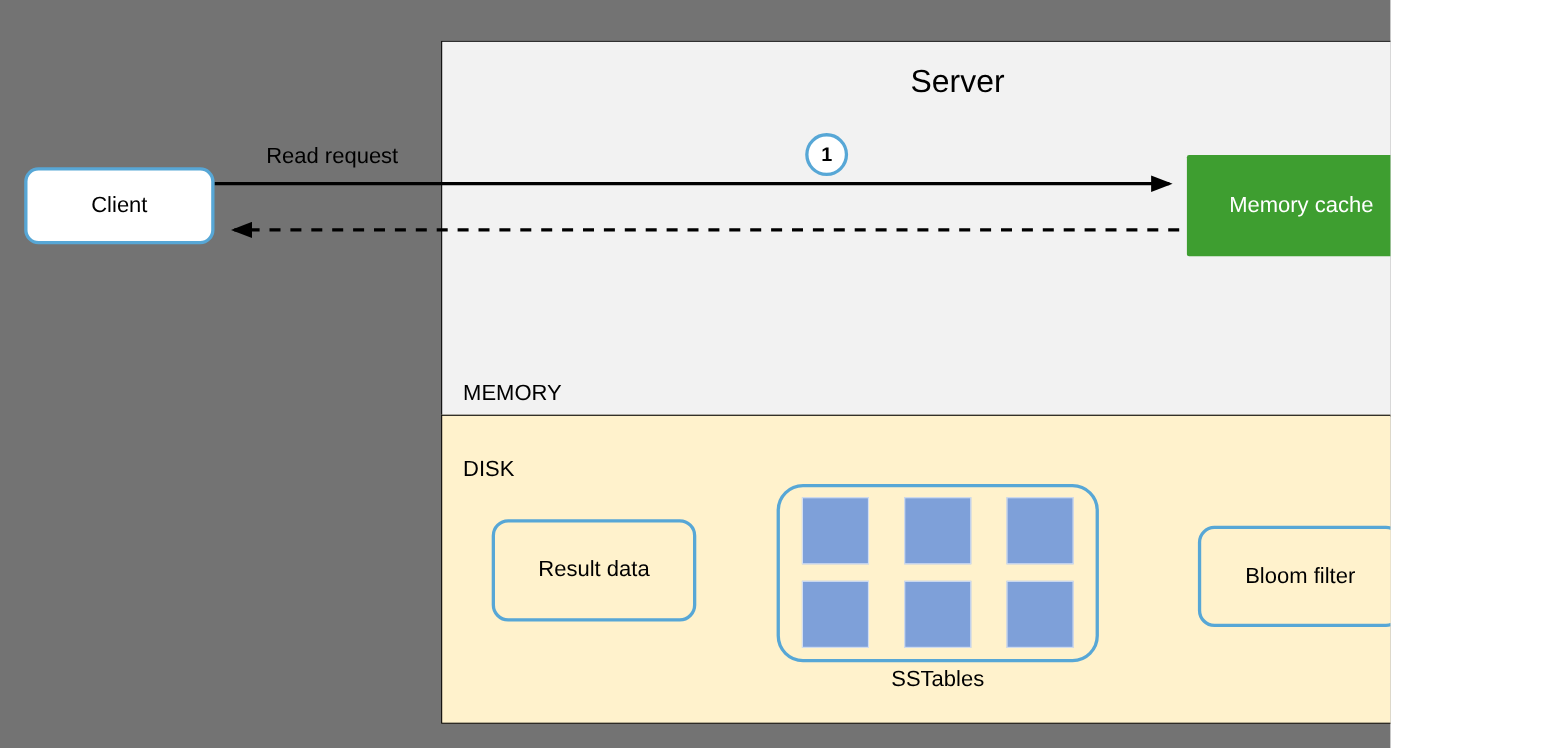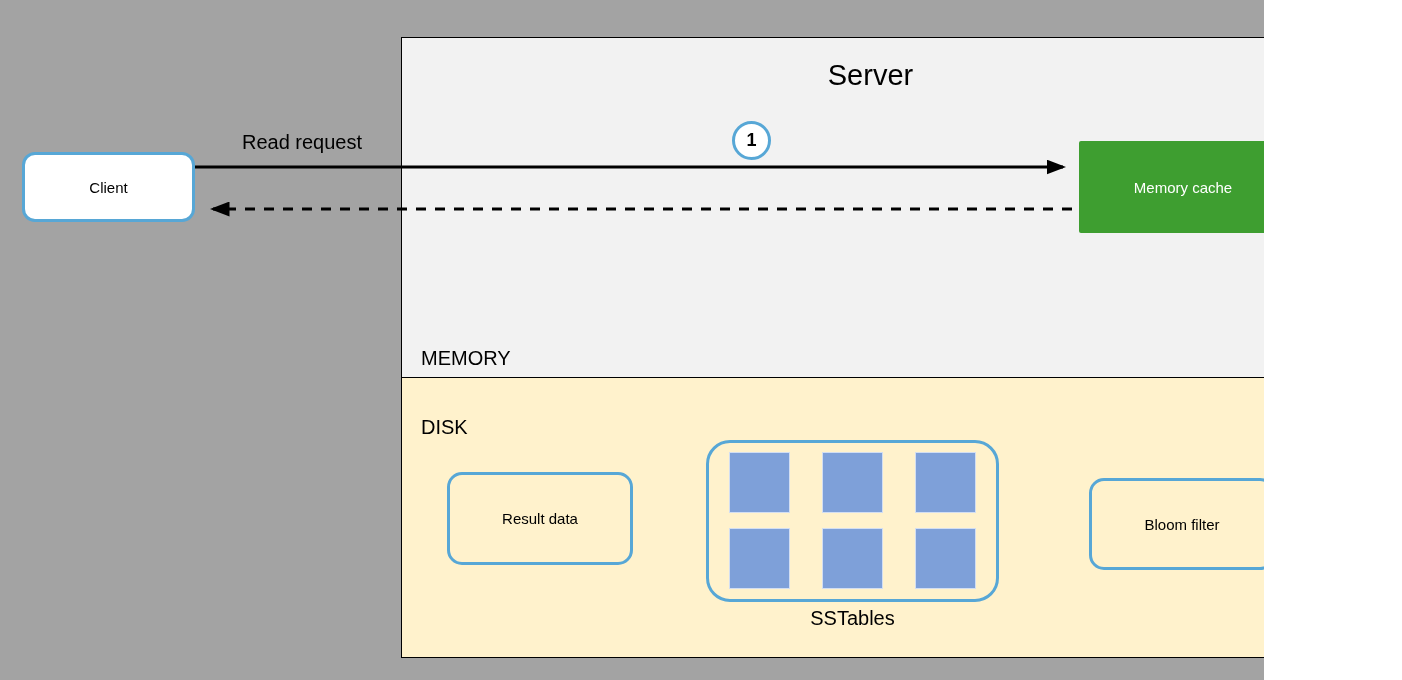--- a/index.html
+++ b/index.html
@@ -8,21 +8,21 @@
     --memory-bg:#F2F2F2;
     --disk-bg:#FFF2CC;
     --square-fill:#7EA0D9;
     --line:#000000;
   }
   html,body{margin:0;padding:0;background:#ffffff;}
   body{font-family:"Liberation Sans", sans-serif;color:#000;}
   .canvas{
     position:relative;
     width:1264px;height:680px;
-    background:#a3a3a3;
+    background:#737373;
     overflow:hidden;
   }
   
   .memory-zone{
     position:absolute;left:401px;top:37px;width:937px;height:340px;
     background:var(--memory-bg);
     border:1px solid var(--line);
   }
   .disk-zone{
     position:absolute;left:401px;top:377px;width:937px;height:279px;
@@ -32,21 +32,21 @@
   .server-title{
     position:absolute;left:401px;top:58px;width:939px;
     text-align:center;font-size:29px;line-height:34px;
   }
   .zone-label{position:absolute;font-size:20px;line-height:24px;}
   .memory-label{left:421px;top:346px;}
   .disk-label{left:421px;top:391px;margin-top:24px;}
   
   .node{
     position:absolute;display:flex;align-items:center;justify-content:center;
-    font-size:15px;text-align:right;box-sizing:border-box;
+    font-size:20px;text-align:right;box-sizing:border-box;
   }
   .client{
     left:22px;top:152px;width:173px;height:70px;
     background:#ffffff;border:3px solid var(--accent-blue);border-radius:13px;
   }
   .memory-cache{
     left:1079px;top:141px;width:208px;height:92px;
     background:var(--green);color:#ffffff;border-radius:2px;
   }
   .result-data{

